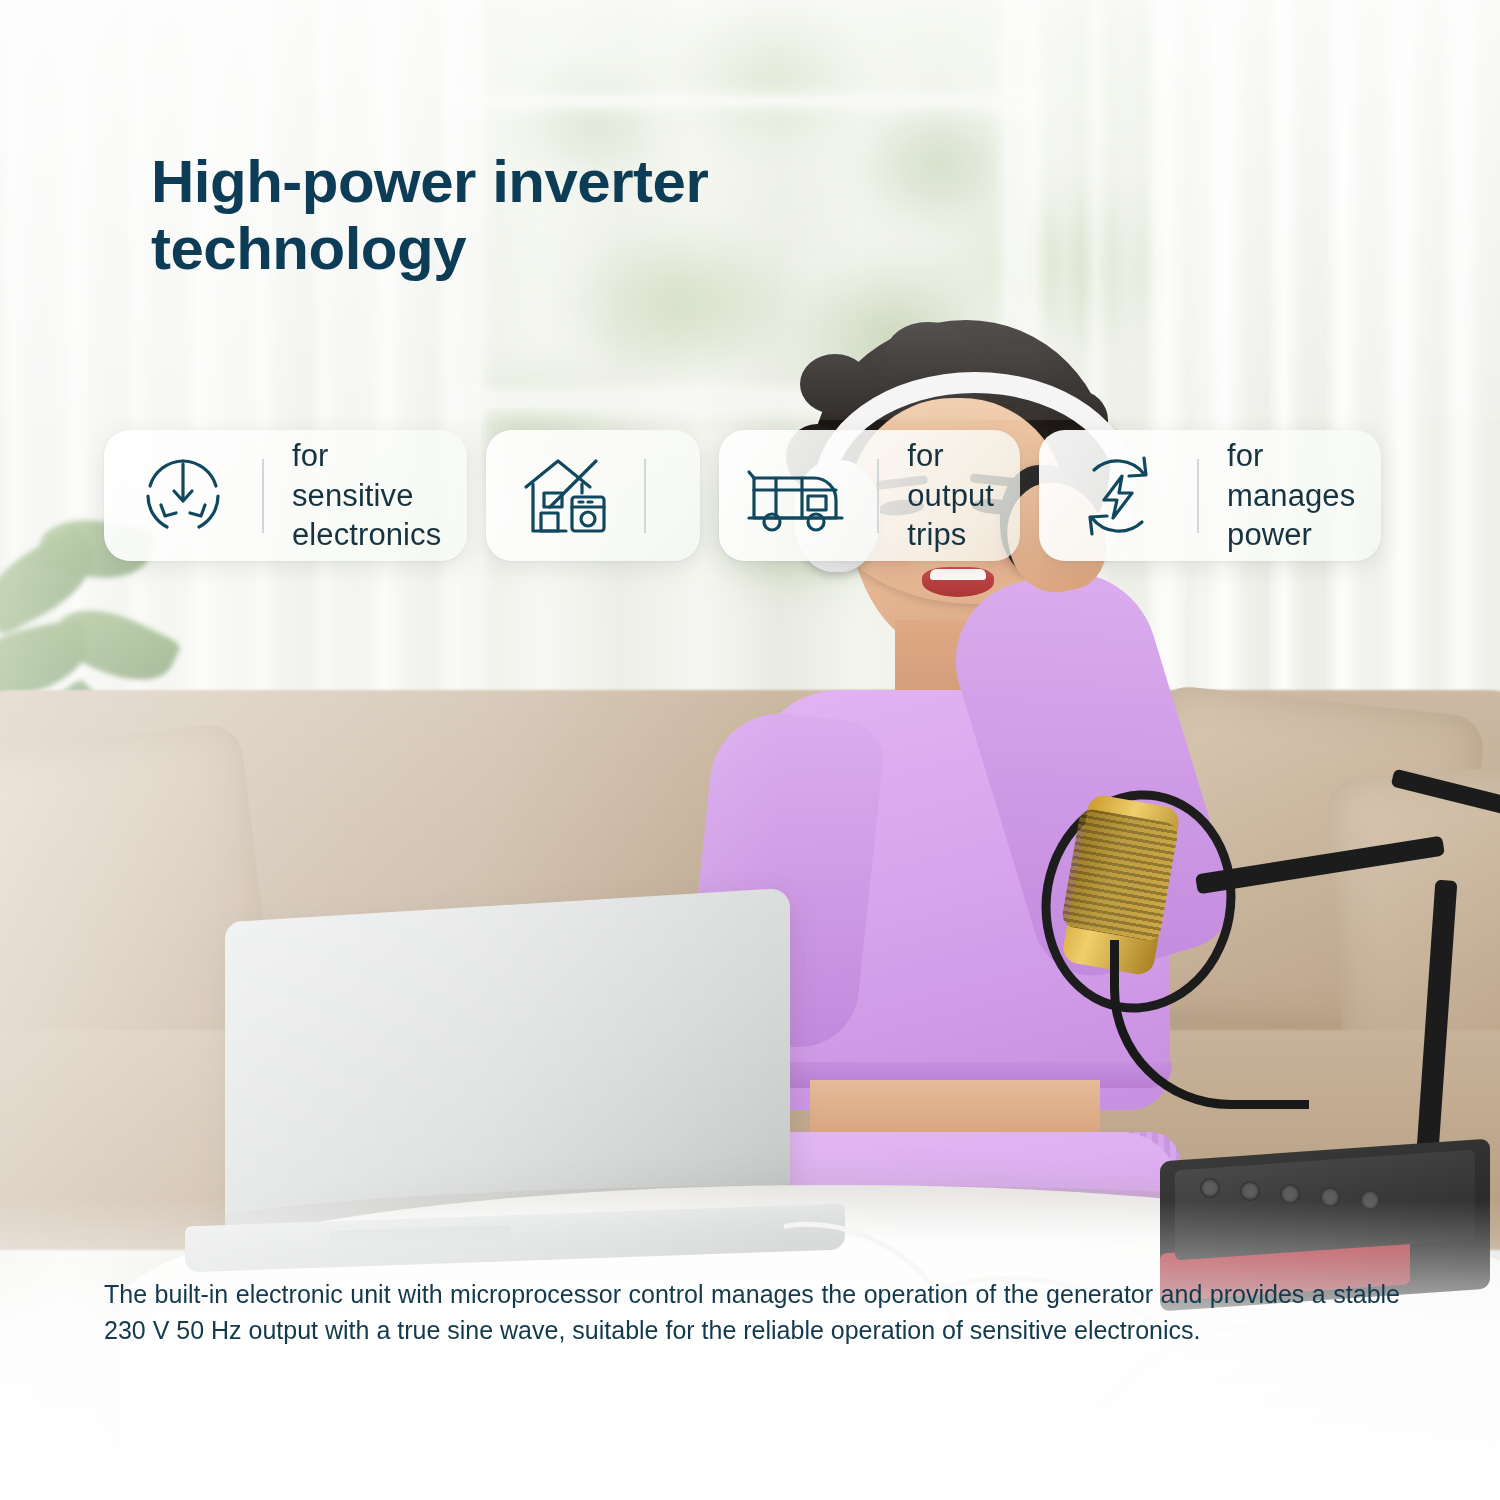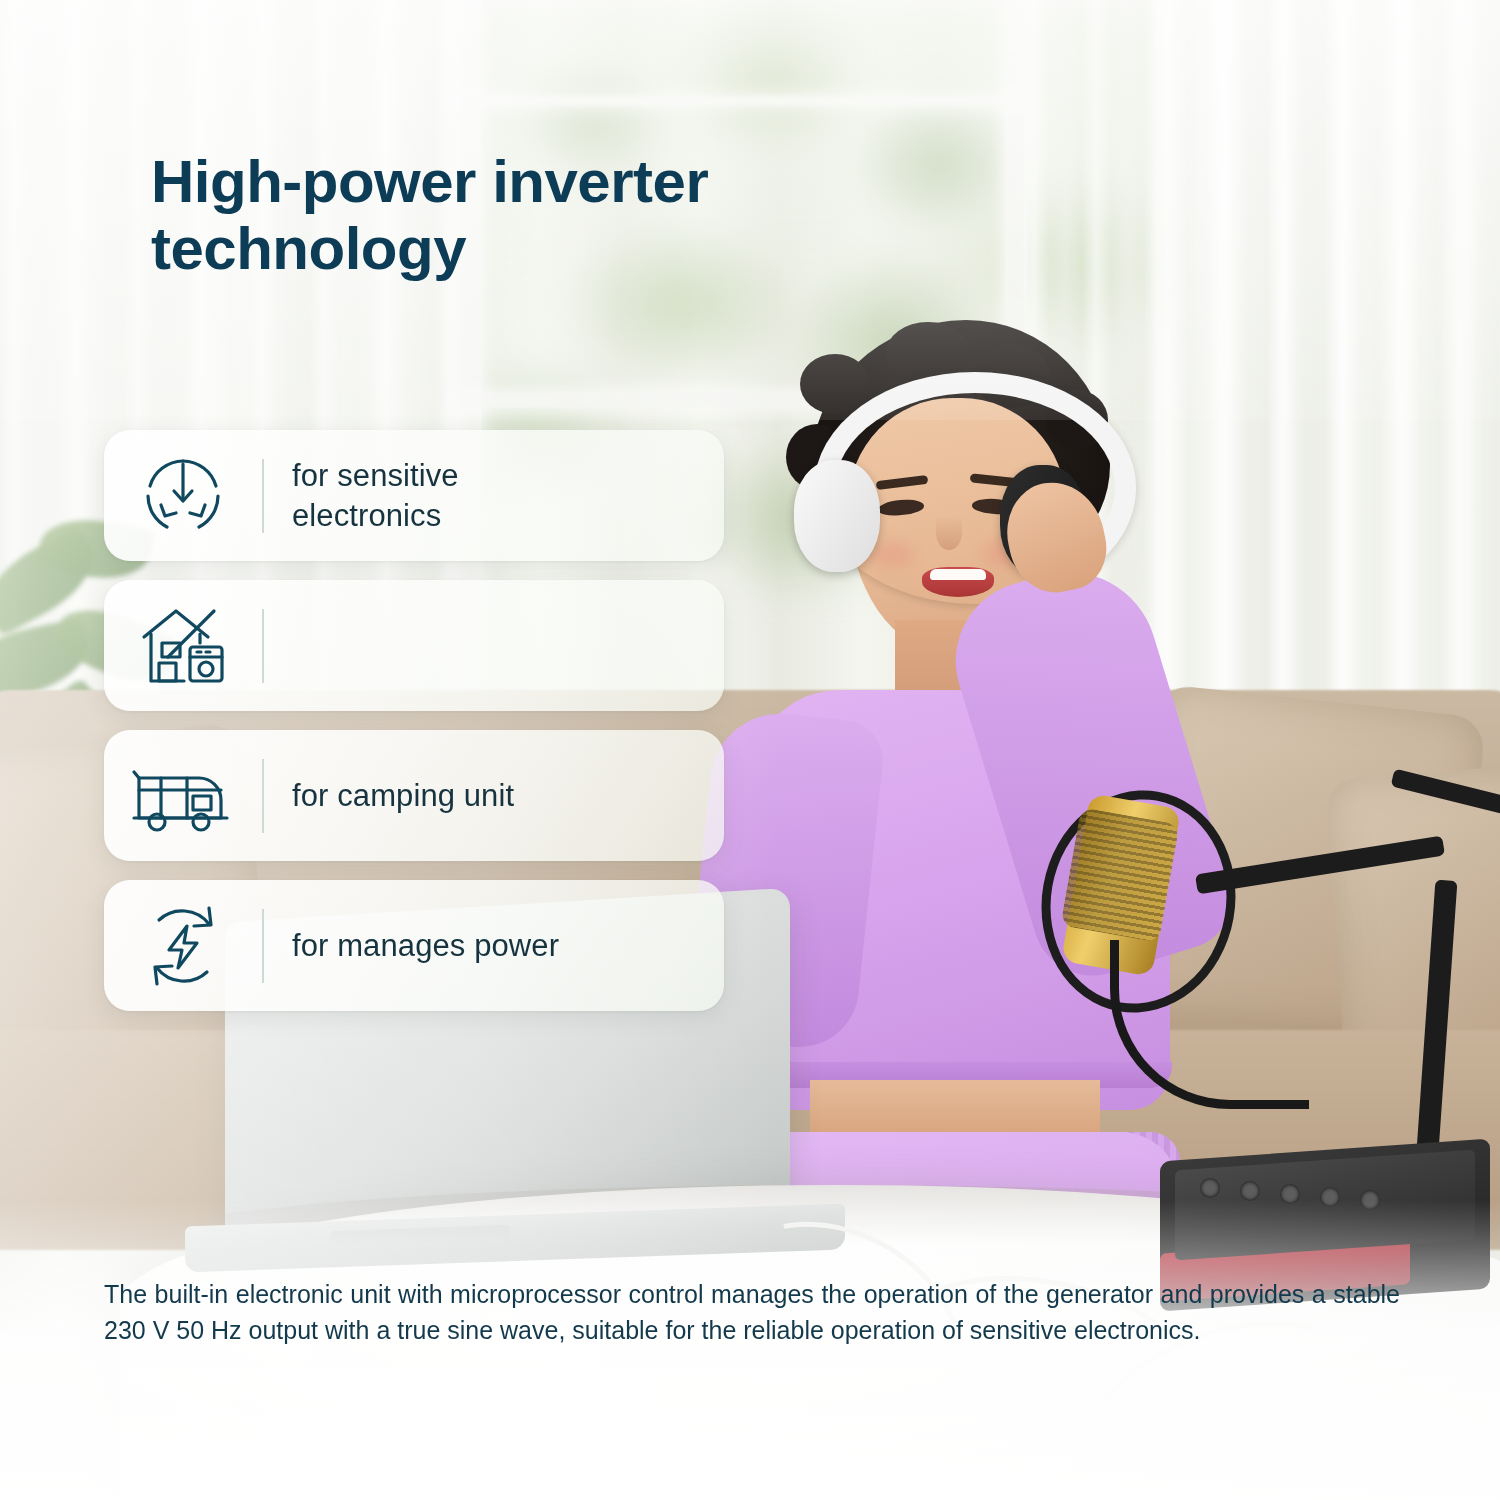--- a/index.html
+++ b/index.html
@@ -321,21 +321,21 @@
     letter-spacing: -0.5px;
     white-space: pre-line;
     margin-left: 47px;
   }
 
   .cards {
     position: absolute;
     left: 104px; top: 430px;
     width: 620px;
     display: flex;
-    flex-direction: column;
+    flex-direction: row;
     gap: 19px;
   }
   .card {
     position: relative;
     display: flex;
     align-items: center;
     min-height: 131px;
     border-radius: 26px;
     background: linear-gradient(120deg, rgba(255,255,255,.94) 0%, rgba(252,253,251,.88) 45%, rgba(246,250,243,.72) 100%);
     box-shadow: 0 6px 22px rgba(90,100,90,.13), 0 1px 3px rgba(90,100,90,.08);
@@ -526,21 +526,21 @@
           <line x1="30" y1="24" x2="30" y2="64"></line>
           <line x1="56" y1="24" x2="56" y2="64"></line>
           <rect x="62" y="42" width="18" height="14"></rect>
           <circle cx="26" cy="68" r="8"></circle>
           <circle cx="70" cy="68" r="8"></circle>
           <line x1="3" y1="64" x2="96" y2="64"></line>
           <path d="M8 24 l-5 -6"></path>
         </svg>
       </div>
       <div class="card-divider"></div>
-      <div class="card-label">for camping unit</div>
+      <div class="card-label">for output trips</div>
     </div>
 
     <div class="card">
       <div class="card-icon">
         <svg width="96" height="96" viewBox="0 0 96 96" fill="none" stroke="currentColor" stroke-width="3.2" stroke-linecap="round" stroke-linejoin="round">
           <path d="M24 22 A34 34 0 0 1 74 26"></path>
           <polyline points="74,10 76,27 59,28"></polyline>
           <path d="M72 74 A34 34 0 0 1 22 70"></path>
           <polyline points="22,86 20,69 37,68"></polyline>
           <polygon points="52,28 34,52 47,52 43,70 62,45 49,45"></polygon>

